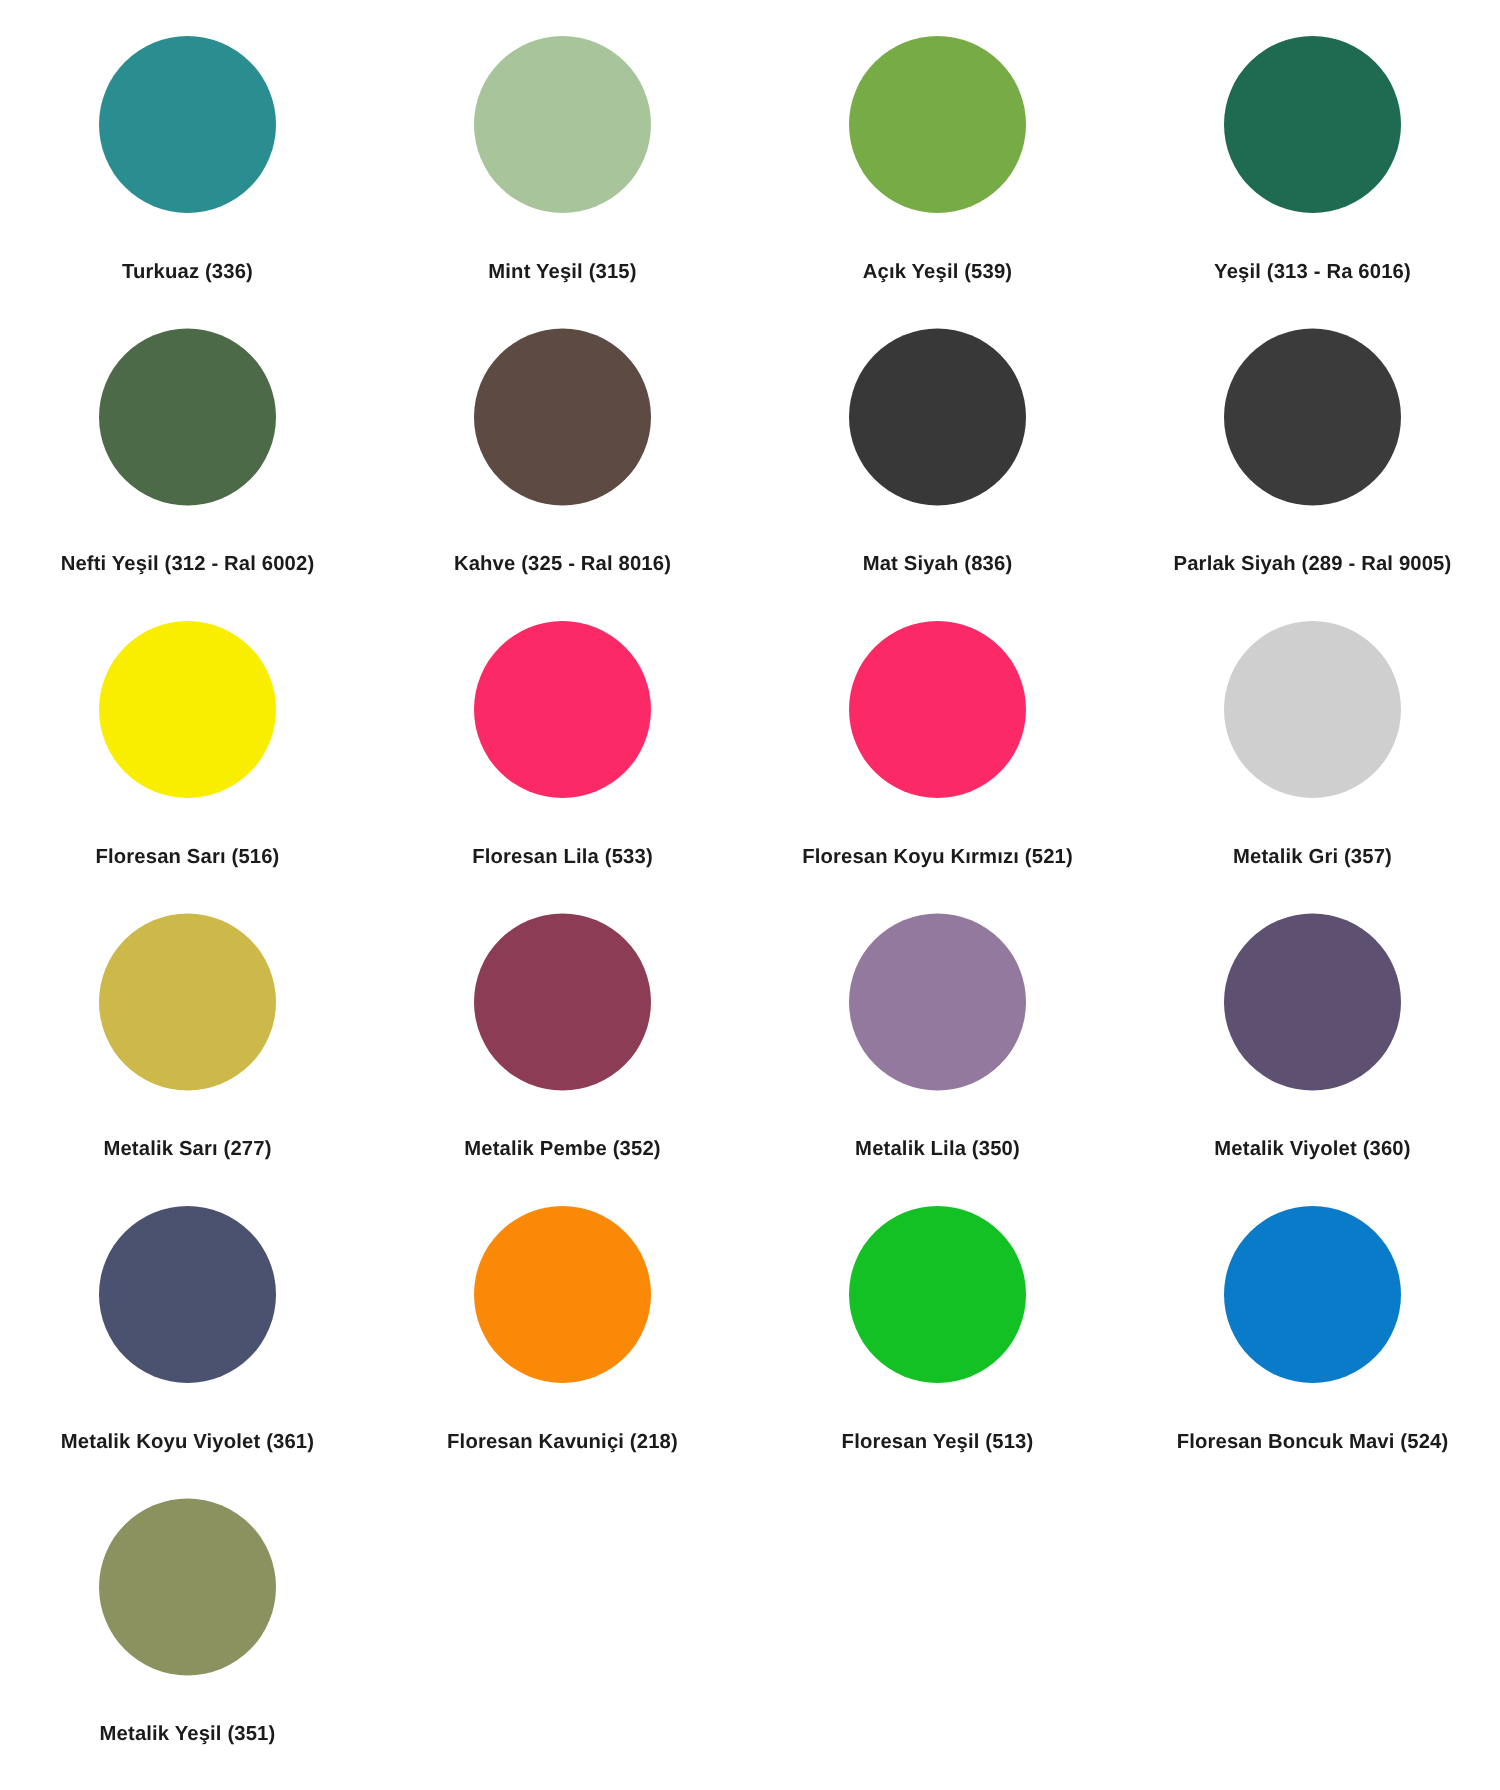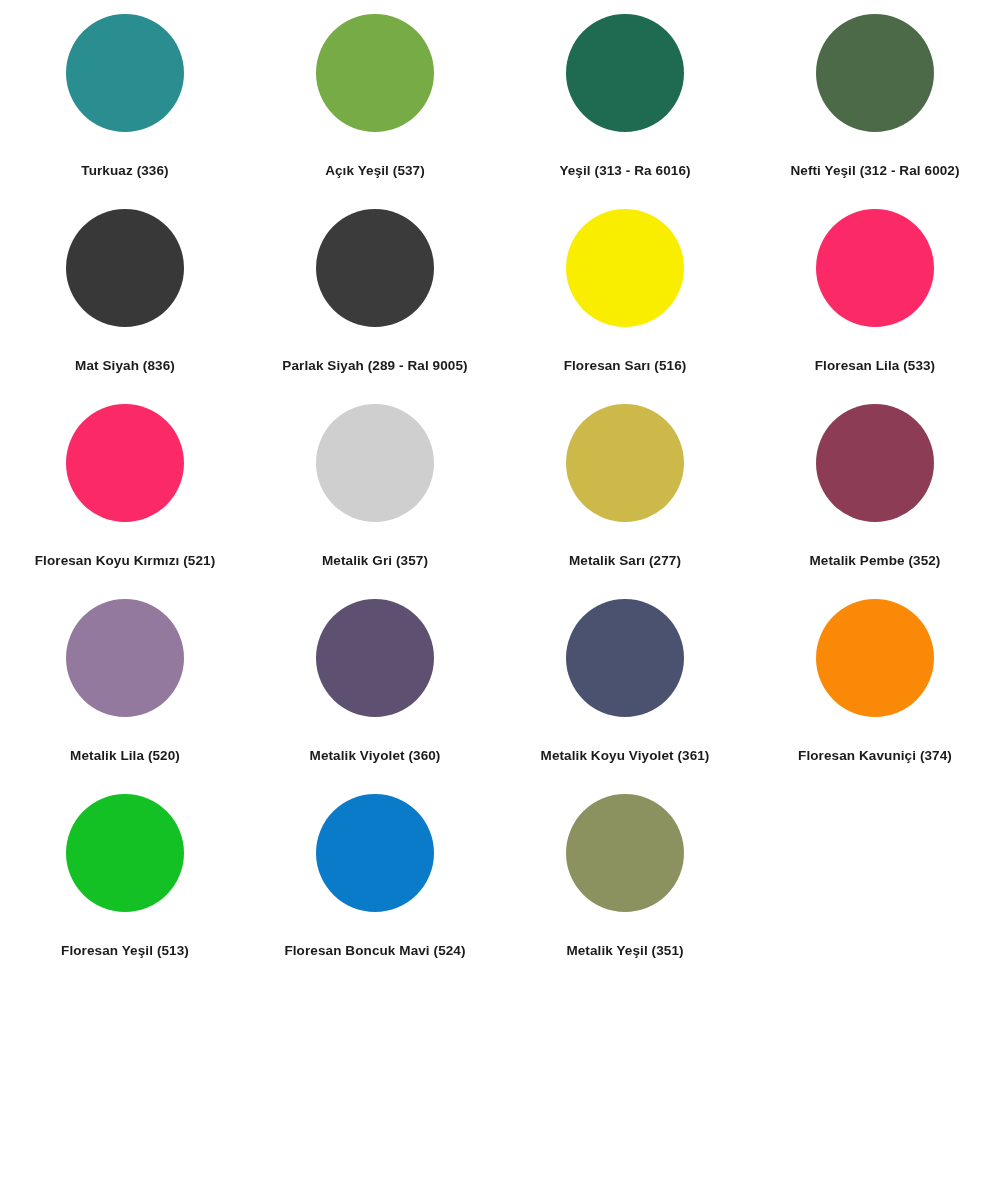--- a/index.html
+++ b/index.html
@@ -10,21 +10,21 @@
   body {
     width: 1000px;
     height: 1193px;
     font-family: "Liberation Sans", sans-serif;
     -webkit-font-smoothing: antialiased;
   }
   #palette-grid {
     box-sizing: border-box;
     width: 1000px;
     height: 1193px;
-    padding: 14px 0 0 0;
+    padding: 24px 0 0 0;
     display: grid;
     grid-template-columns: repeat(4, 1fr);
     grid-template-rows: repeat(6, 195px);
     justify-items: center;
     align-items: start;
   }
   .swatch-cell {
     display: flex;
     flex-direction: column;
     align-items: center;
@@ -49,30 +49,38 @@
 </style>
 </head>
 <body>
 
 <div id="palette-grid">
     <div class="swatch-cell">
       <div class="swatch-dot" style="background-color: rgb(42, 142, 145);"></div>
       <div class="swatch-label">Turkuaz (336)</div>
     </div>
     <div class="swatch-cell">
+      <div class="swatch-dot" style="background-color: rgb(167, 196, 154);"></div>
+      <div class="swatch-label">Mint Yeşil (315)</div>
+    </div>
+    <div class="swatch-cell">
       <div class="swatch-dot" style="background-color: rgb(118, 171, 69);"></div>
-      <div class="swatch-label">Açık Yeşil (537)</div>
+      <div class="swatch-label">Açık Yeşil (539)</div>
     </div>
     <div class="swatch-cell">
       <div class="swatch-dot" style="background-color: rgb(30, 107, 82);"></div>
       <div class="swatch-label">Yeşil (313 - Ra 6016)</div>
     </div>
     <div class="swatch-cell">
       <div class="swatch-dot" style="background-color: rgb(77, 106, 72);"></div>
       <div class="swatch-label">Nefti Yeşil (312 - Ral 6002)</div>
+    </div>
+    <div class="swatch-cell">
+      <div class="swatch-dot" style="background-color: rgb(92, 74, 67);"></div>
+      <div class="swatch-label">Kahve (325 - Ral 8016)</div>
     </div>
     <div class="swatch-cell">
       <div class="swatch-dot" style="background-color: rgb(56, 56, 56);"></div>
       <div class="swatch-label">Mat Siyah (836)</div>
     </div>
     <div class="swatch-cell">
       <div class="swatch-dot" style="background-color: rgb(59, 59, 59);"></div>
       <div class="swatch-label">Parlak Siyah (289 - Ral 9005)</div>
     </div>
     <div class="swatch-cell">
@@ -94,33 +102,33 @@
     <div class="swatch-cell">
       <div class="swatch-dot" style="background-color: rgb(205, 185, 74);"></div>
       <div class="swatch-label">Metalik Sarı (277)</div>
     </div>
     <div class="swatch-cell">
       <div class="swatch-dot" style="background-color: rgb(140, 61, 85);"></div>
       <div class="swatch-label">Metalik Pembe (352)</div>
     </div>
     <div class="swatch-cell">
       <div class="swatch-dot" style="background-color: rgb(147, 121, 158);"></div>
-      <div class="swatch-label">Metalik Lila (520)</div>
+      <div class="swatch-label">Metalik Lila (350)</div>
     </div>
     <div class="swatch-cell">
       <div class="swatch-dot" style="background-color: rgb(94, 80, 112);"></div>
       <div class="swatch-label">Metalik Viyolet (360)</div>
     </div>
     <div class="swatch-cell">
       <div class="swatch-dot" style="background-color: rgb(74, 82, 112);"></div>
       <div class="swatch-label">Metalik Koyu Viyolet (361)</div>
     </div>
     <div class="swatch-cell">
       <div class="swatch-dot" style="background-color: rgb(250, 137, 7);"></div>
-      <div class="swatch-label">Floresan Kavuniçi (374)</div>
+      <div class="swatch-label">Floresan Kavuniçi (218)</div>
     </div>
     <div class="swatch-cell">
       <div class="swatch-dot" style="background-color: rgb(20, 193, 37);"></div>
       <div class="swatch-label">Floresan Yeşil (513)</div>
     </div>
     <div class="swatch-cell">
       <div class="swatch-dot" style="background-color: rgb(10, 123, 201);"></div>
       <div class="swatch-label">Floresan Boncuk Mavi (524)</div>
     </div>
     <div class="swatch-cell">

